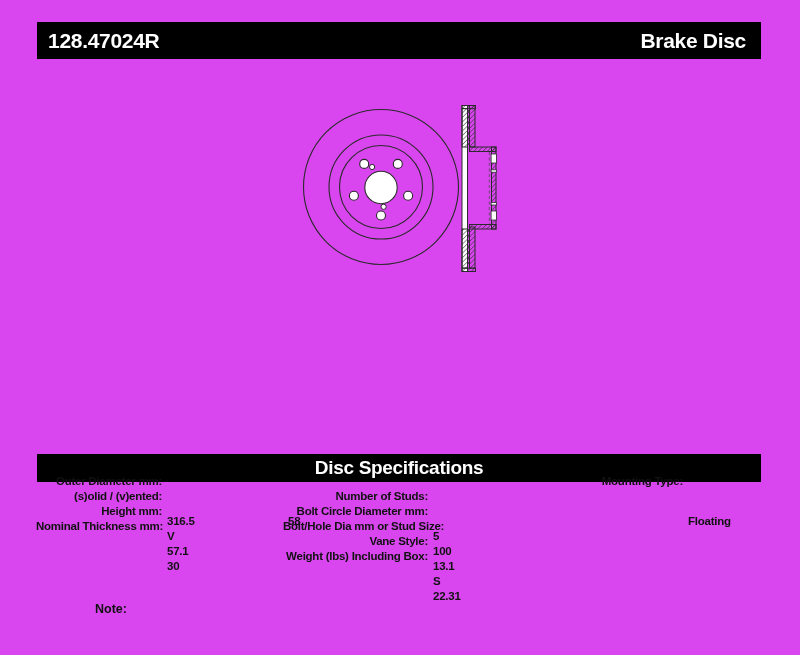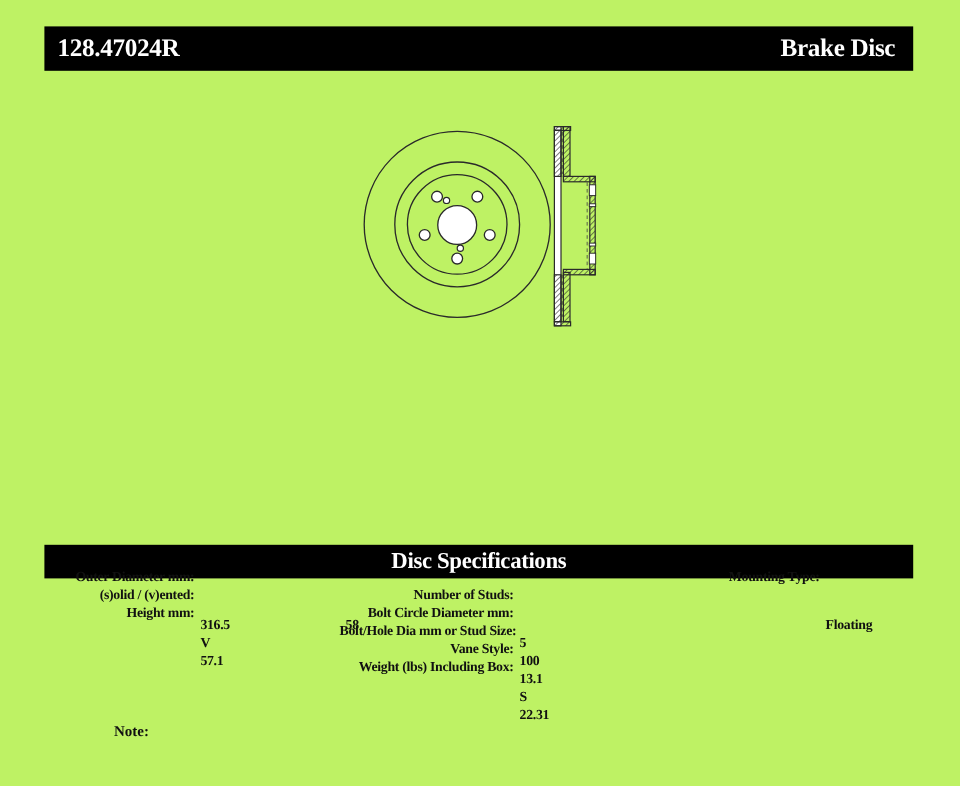--- a/index.html
+++ b/index.html
@@ -1,21 +1,21 @@
 <!DOCTYPE html>
 <html style="--bar_bg: #000000; --bar_text: #ffffff; --line_color: #2a2a2a; --text_color: #111111;"><head>
 <meta charset="utf-8">
 <style>
   html, body { margin: 0; padding: 0; background: #fff; }
   .page {
     position: relative;
     width: 800px;
     height: 655px;
-    background: #bef264;
-    font-family: Liberation Serif, serif;
+    background: #d946ef;
+    font-family: Liberation Sans, sans-serif;
     color: var(--text_color, #111);
     overflow: hidden;
   }
   .bar {
     position: absolute;
     left: 37px;
     width: 724px;
     background: var(--bar_bg, #000);
     color: var(--bar_text, #fff);
     display: flex;
@@ -146,20 +146,24 @@
       <span class="spec-value">316.5</span>
     </div>
     <div class="spec-row">
       <span class="spec-label">(s)olid / (v)ented:</span>
       <span class="spec-value">V</span>
     </div>
     <div class="spec-row">
       <span class="spec-label">Height mm:</span>
       <span class="spec-value">57.1</span>
     </div>
+    <div class="spec-row">
+      <span class="spec-label">Nominal Thickness mm:</span>
+      <span class="spec-value">30</span>
+    </div>
   </div>
 
   <div class="spec-col col-mid">
     <div class="spec-row">
       <span class="spec-value">58</span>
     </div>
     <div class="spec-row">
       <span class="spec-label">Number of Studs:</span>
       <span class="spec-value">5</span>
     </div>

